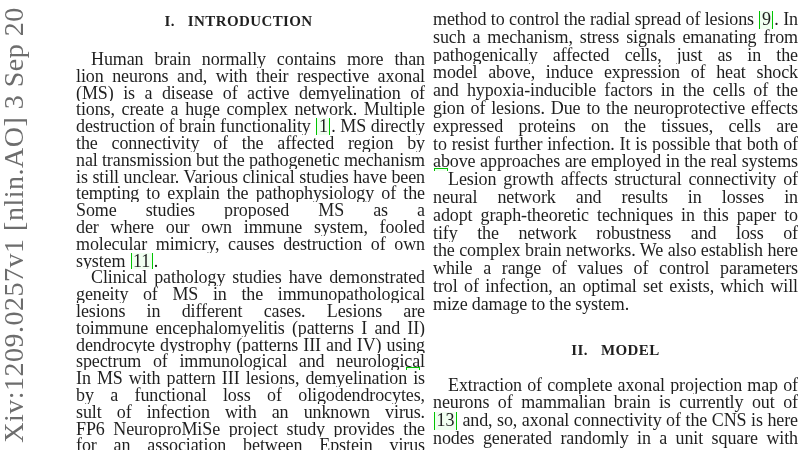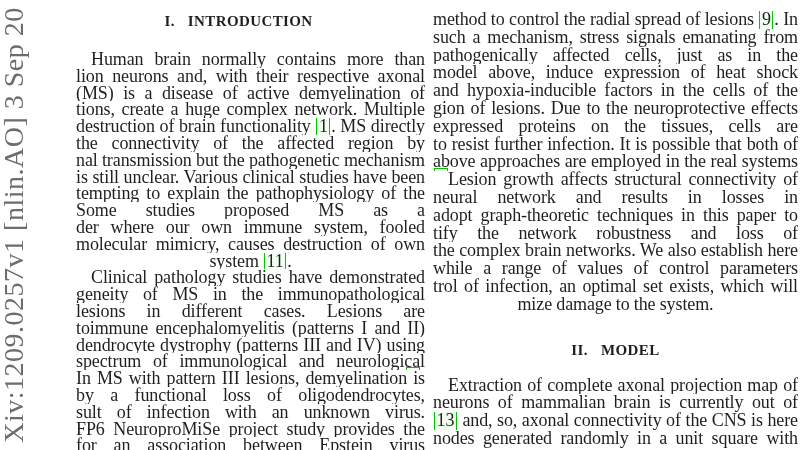--- a/index.html
+++ b/index.html
@@ -20,21 +20,21 @@
   .col{position:absolute;top:8px;}
   .col-left{left:52px;width:373px;padding-top:3px;}
   .col-right{left:433px;width:365px;padding-top:3px;}
   .line{
     text-align:justify;overflow:hidden;
     font-size:18px;letter-spacing:-0.1px;word-spacing:-0.2px;
   }
   .col-left .line{height:16.8px;line-height:16.8px;margin-left:24px;}
   .col-right .line{height:17.8px;line-height:17.8px;}
   .line::after{content:"";display:inline-block;width:100%;}
-  .line.noj{text-align:center;}
+  .line.noj{text-align:left;}
   .line.noj::after{content:none;}
   .line.ind{text-indent:15px;}
   .line.clip{height:5px !important;}
   .heading{
     font-weight:bold;font-size:15px;line-height:20px;
     text-align:center;letter-spacing:.4px;
   }
   .h-intro{margin-bottom:20px;}
   .h-model{margin-top:26px;margin-bottom:17px;}
   .hgap{display:inline-block;width:13px;}

